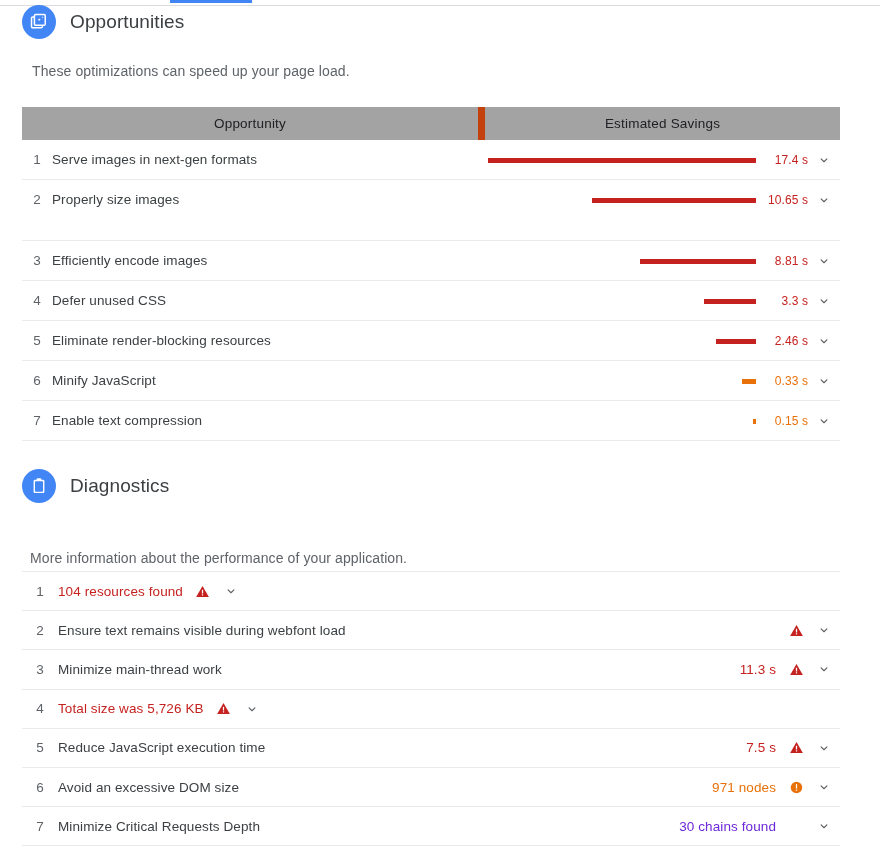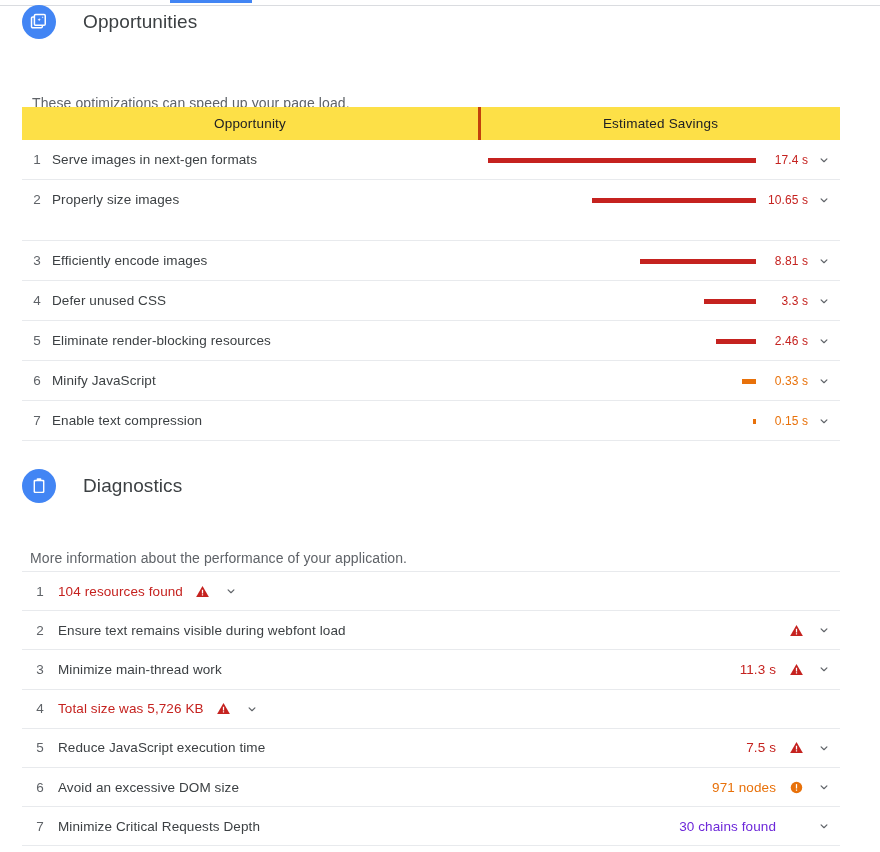--- a/index.html
+++ b/index.html
@@ -22,43 +22,43 @@
     position: absolute; left: 0; top: 5px; width: 880px; height: 1px;
     background: #dadce0;
   }
   .topbar .active-tab-indicator {
     position: absolute; left: 170px; top: 0px; width: 82px; height: 3px;
     background: #4285f4;
   }
 
   
   .section-head {
-    display: flex; align-items: center; gap: 27px;
+    display: flex; align-items: center; gap: 14px;
   }
   .circle-icon {
     width: 34px; height: 34px; border-radius: 50%;
     background: #4285f4; display: flex; align-items: center; justify-content: center;
     flex: none;
   }
   .section-title {
     font-size: 19px; font-weight: 400; color: #3c4043; letter-spacing: .1px;
   }
   .section-desc {
     font-size: 14px; color: #5f6368; letter-spacing: .1px;
   }
 
   
   .opp-table { position: absolute; left: 22px; top: 107px; width: 818px; }
-  .opp-header { display: flex; height: 33px; background: #fde047; }
+  .opp-header { display: flex; height: 33px; background: #a3a3a3; }
   .opp-header .th {
     display: flex; align-items: center; justify-content: center;
     font-size: 13.5px; color: #202124; letter-spacing: .2px;
   }
   .opp-header .th.col-a { width: 456px; }
-  .opp-header .th.col-b { width: 362px; border-left: 3px solid #c2410c; }
+  .opp-header .th.col-b { width: 362px; border-left: 7px solid #c2410c; }
 
   .opp-row {
     display: flex; align-items: flex-start;
     border-bottom: 1px solid #e8eaed;
     min-height: 39px;
     padding-top: 11px; padding-bottom: 10px;
   }
   .opp-row.tall { min-height: 61px; }
   .opp-idx {
     width: 30px; flex: none; text-align: center;
@@ -128,21 +128,21 @@
       <svg width="20" height="20" viewBox="0 0 24 24" aria-hidden="true">
         <rect x="3" y="6" width="13" height="13" rx="1.5" fill="none" stroke="#fff" stroke-width="1.8"></rect>
         <rect x="6.5" y="3" width="13" height="13" rx="1.5" fill="#4285f4" stroke="#fff" stroke-width="1.8"></rect>
         <path d="M12.2 7.2l.55 1.45 1.45.55-1.45.55-.55 1.45-.55-1.45-1.45-.55 1.45-.55z" fill="#fff"></path>
         <path d="M16.4 5.0l.35.95.95.35-.95.35-.35.95-.35-.95-.95-.35.95-.35z" fill="#fff"></path>
       </svg>
     </span>
     <span class="section-title">Opportunities</span>
   </div>
 
-  <div class="section-desc" style="position:absolute; left:32px; top:63px;margin-top:32px;">These optimizations can speed up your page load.</div>
+  <div class="section-desc" style="position:absolute; left:32px; top:63px;">These optimizations can speed up your page load.</div>
 
   <div class="opp-table">
     <div class="opp-header">
       <div class="th col-a">Opportunity</div>
       <div class="th col-b">Estimated Savings</div>
     </div>
     <div id="opp-rows">
         <div class="opp-row">
           <div class="opp-idx">1</div>
           <div class="opp-name">Serve images in next-gen formats</div>

